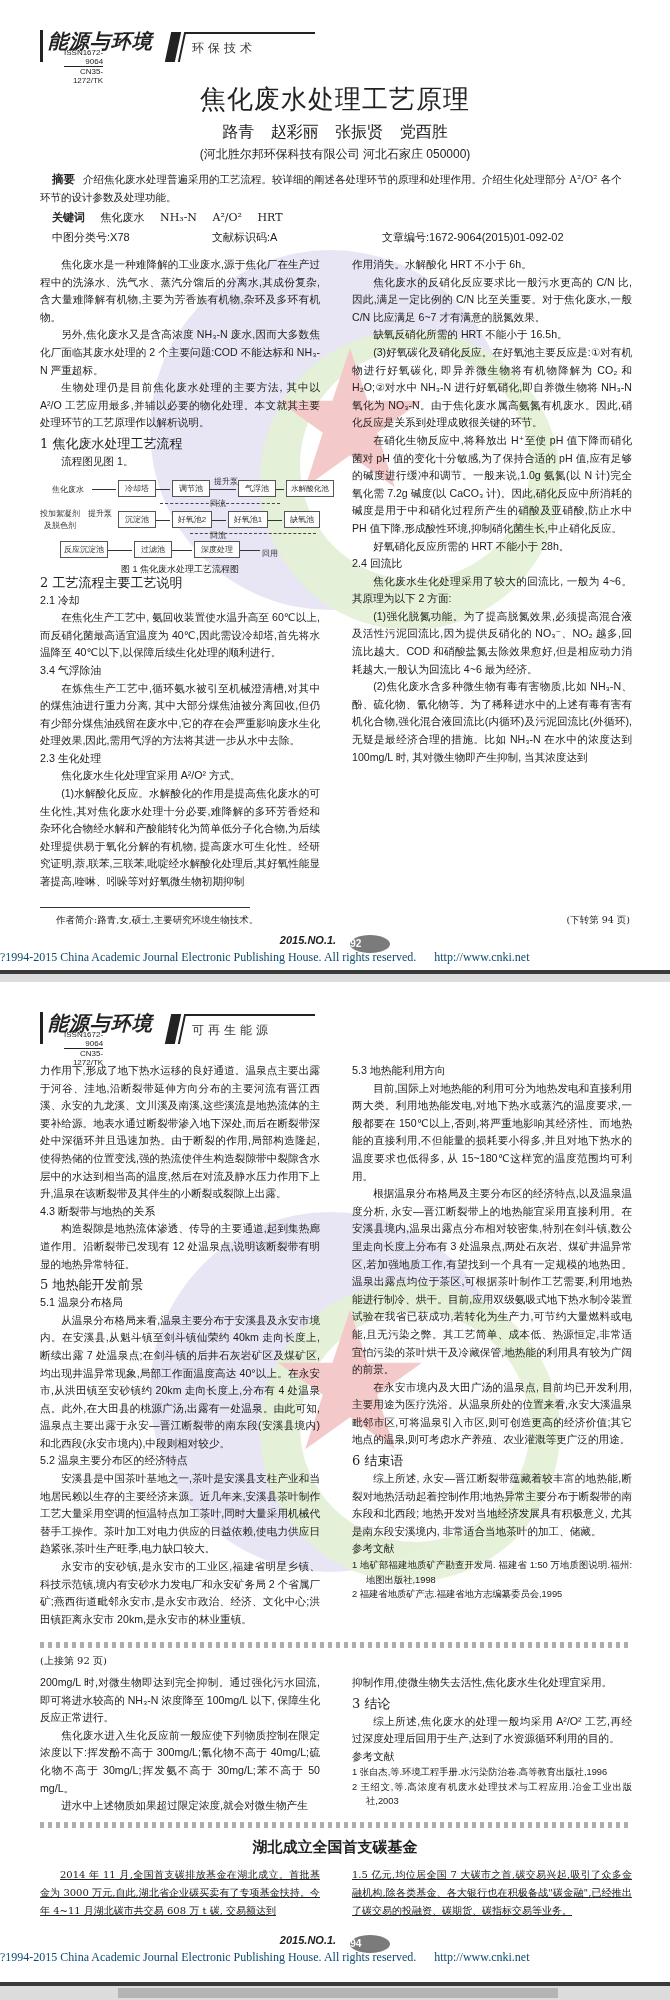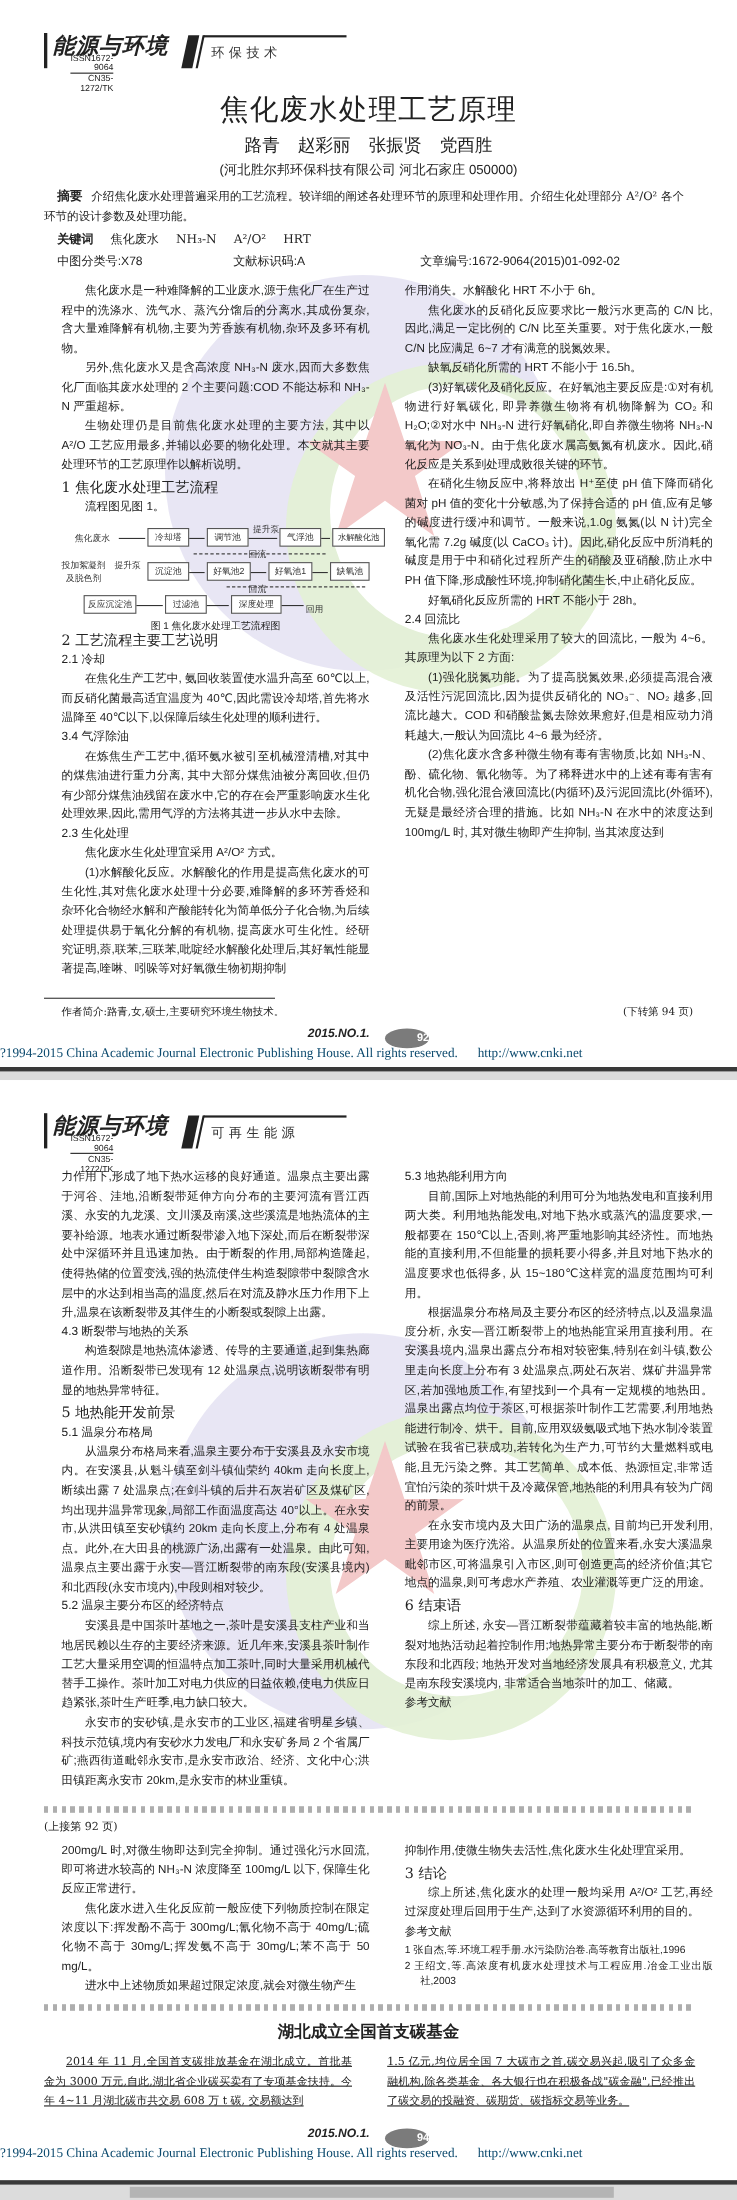--- a/index.html
+++ b/index.html
@@ -34,40 +34,40 @@
   .t-auth{top:122px;font-size:16px;word-spacing:12px;}
   .t-aff{top:146px;font-size:12px;}
   .abstract{position:absolute;left:40px;width:590px;font-size:10.5px;line-height:18px;}
   .abstract .lbl{font-family:"Liberation Sans",sans-serif;font-weight:bold;font-size:11.5px;margin-right:8px;}
   .abs1{top:170px;text-indent:12px;}
   .kw{position:absolute;left:52px;top:210px;font-size:11px;}
   .kw span{margin-right:12px;}
   .clsrow{position:absolute;left:52px;top:230px;width:580px;font-family:"Liberation Sans",sans-serif;font-size:11px;}
   .clsrow span{position:absolute;white-space:nowrap;}
 
-  .col{position:absolute;width:280px;font-family:"Liberation Sans","DejaVu Sans",sans-serif;font-size:10.6px;line-height:17.6px;color:#222;text-align:justify;margin-left:16px;}
+  .col{position:absolute;width:280px;font-family:"Liberation Sans","DejaVu Sans",sans-serif;font-size:10.6px;line-height:17.6px;color:#222;text-align:justify;}
   .col p{margin:0;text-indent:2em;}
   .col p.ni{text-indent:0;}
   .col h2{margin:2px 0 0 0;font-size:13px;font-weight:normal;line-height:19px;font-family:"DejaVu Serif",serif;}
   .col h3{margin:0;font-size:10.8px;font-weight:normal;line-height:17.6px;}
   .col h4{margin:0;font-size:10.6px;font-weight:normal;line-height:17.6px;}
   .refs{font-size:9.3px;line-height:14.5px;}
   .refs div{padding-left:14px;text-indent:-14px;}
 
   .flow{position:relative;width:280px;height:96px;font-size:8px;margin:4px 0 0 0;}
   .fb{position:absolute;border:1px solid #555;background:#fff;height:15px;line-height:15px;text-align:center;font-size:8px;color:#333;}
   .ft{position:absolute;font-size:8px;color:#333;white-space:nowrap;}
   .fa{position:absolute;height:1px;background:#333;}
   .fd{position:absolute;border-top:1px dashed #444;}
   .fcap{text-align:center;font-size:9px;margin-top:2px;}
 
   .rule{position:absolute;left:40px;height:1px;background:#333;}
   .footer-note{position:absolute;font-size:9.5px;}
   .pgnum{position:absolute;left:0;width:670px;text-align:center;font-family:"Liberation Sans",sans-serif;font-style:italic;font-size:11px;font-weight:bold;}
-  .pgnum .circ{display:inline-block;width:40px;height:18px;border-radius:50%;background:#7b7b7b;color:#fff;font-style:normal;font-size:10px;line-height:18px;text-align:right;margin-left:14px;vertical-align:-3px;}
+  .pgnum .circ{display:inline-block;width:40px;height:18px;border-radius:50%;background:#7b7b7b;color:#fff;font-style:normal;font-size:10px;line-height:18px;text-align:left;margin-left:14px;vertical-align:-3px;}
   .copy{position:absolute;left:0;width:670px;font-family:"Liberation Serif",serif;font-size:12px;color:#0c4a6e;white-space:nowrap;}
   .copy .url{margin-left:18px;}
   .wave{position:absolute;left:40px;width:590px;height:6px;background:repeating-linear-gradient(90deg,#777 0 4px,transparent 4px 8px);opacity:.6;}
   .news-title{position:absolute;left:0;width:670px;text-align:center;font-family:"Liberation Sans",sans-serif;font-weight:bold;font-size:15px;}
   .news-col{position:absolute;width:280px;font-size:10px;line-height:18px;text-align:justify;}
   .news-col p{margin:0;text-decoration:underline;}
 </style>
 </head>
 <body>
 
@@ -224,20 +224,24 @@
   </div>
 
   <div class="col" style="left:352px;top:80px;">
     <h3>5.3   地热能利用方向</h3>
     <p>目前,国际上对地热能的利用可分为地热发电和直接利用两大类。利用地热能发电,对地下热水或蒸汽的温度要求,一般都要在 150℃以上,否则,将严重地影响其经济性。而地热能的直接利用,不但能量的损耗要小得多,并且对地下热水的温度要求也低得多, 从 15~180℃这样宽的温度范围均可利用。</p>
     <p>根据温泉分布格局及主要分布区的经济特点,以及温泉温度分析, 永安—晋江断裂带上的地热能宜采用直接利用。在安溪县境内,温泉出露点分布相对较密集,特别在剑斗镇,数公里走向长度上分布有 3 处温泉点,两处石灰岩、煤矿井温异常区,若加强地质工作,有望找到一个具有一定规模的地热田。温泉出露点均位于茶区,可根据茶叶制作工艺需要,利用地热能进行制冷、烘干。目前,应用双级氨吸式地下热水制冷装置试验在我省已获成功,若转化为生产力,可节约大量燃料或电能,且无污染之弊。其工艺简单、成本低、热源恒定,非常适宜怕污染的茶叶烘干及冷藏保管,地热能的利用具有较为广阔的前景。</p>
     <p>在永安市境内及大田广汤的温泉点, 目前均已开发利用,主要用途为医疗洗浴。从温泉所处的位置来看,永安大溪温泉毗邻市区,可将温泉引入市区,则可创造更高的经济价值;其它地点的温泉,则可考虑水产养殖、农业灌溉等更广泛的用途。</p>
     <h2>6   结束语</h2>
     <p>综上所述, 永安—晋江断裂带蕴藏着较丰富的地热能,断裂对地热活动起着控制作用;地热异常主要分布于断裂带的南东段和北西段; 地热开发对当地经济发展具有积极意义, 尤其是南东段安溪境内, 非常适合当地茶叶的加工、储藏。</p>
     <h4>参考文献</h4>
+    <div class="refs">
+      <div>1   地矿部福建地质矿产勘查开发局. 福建省 1:50 万地质图说明.福州:地图出版社,1998</div>
+      <div>2   福建省地质矿产志.福建省地方志编纂委员会,1995</div>
+    </div>
   </div>
 
   <div class="wave" style="top:660px;"></div>
 
   <div class="footer-note" style="left:40px;top:672px;font-size:10px;">(上接第 92 页)</div>
 
   <div class="col" style="left:40px;top:692px;">
     <p class="ni">200mg/L 时,对微生物即达到完全抑制。通过强化污水回流,即可将进水较高的 NH₃-N 浓度降至 100mg/L 以下, 保障生化反应正常进行。</p>
     <p>焦化废水进入生化反应前一般应使下列物质控制在限定浓度以下:挥发酚不高于 300mg/L;氰化物不高于 40mg/L;硫化物不高于 30mg/L;挥发氨不高于 30mg/L;苯不高于 50 mg/L。</p>
     <p>进水中上述物质如果超过限定浓度,就会对微生物产生</p>

